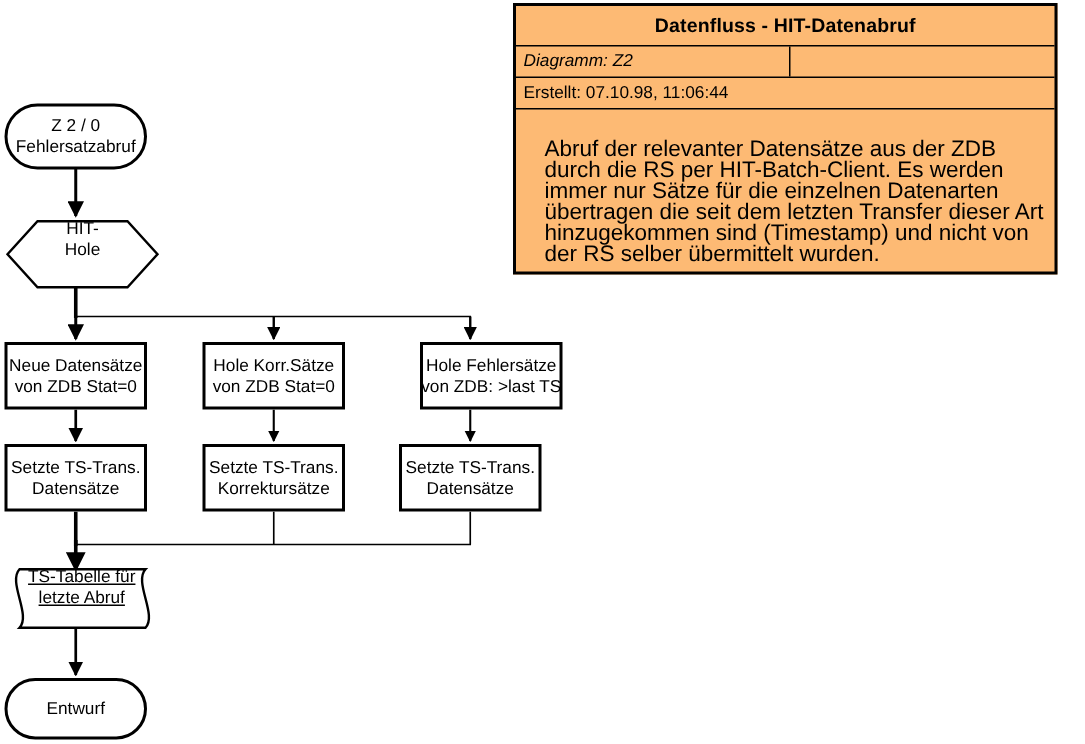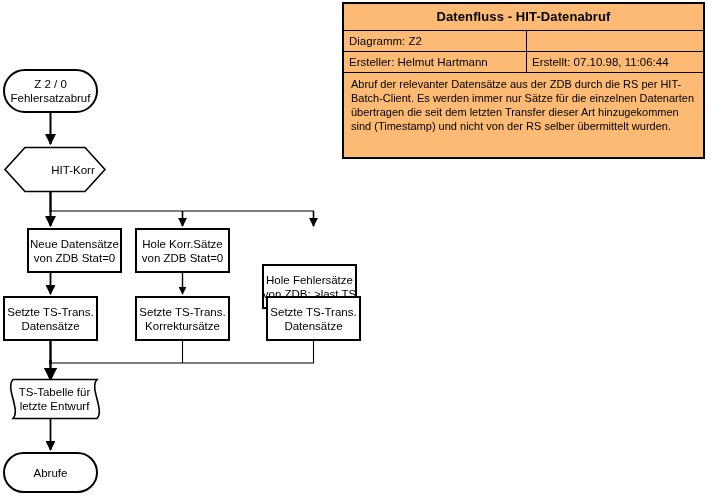--- a/index.html
+++ b/index.html
@@ -38,33 +38,35 @@
     display: flex;
     border-bottom: 1px solid #000;
     font-size: 11.5px;
   }
   #info-table .two-col .cell-left {
     width: 183px;
     box-sizing: border-box;
     padding: 4px 0 4px 5px;
     border-right: 1px solid #000;
     white-space: nowrap;
+    font-style: italic;
   }
   #info-table .two-col .cell-right {
     flex: 1;
     box-sizing: border-box;
     padding: 4px 0 4px 5px;
     white-space: nowrap;
   }
   #info-table .desc-cell {
-    font-size: 11px;
-    line-height: 14px;
-    padding: 4px 4px 4px 7px;
+    font-size: 15px;
+    line-height: 14px;
+    padding: 4px 4px 4px 19px;
     min-height: 84px;
     box-sizing: border-box;
+    margin-top: 16px;
   }
 
   
   .node {
     position: absolute;
     box-sizing: border-box;
     display: flex;
     flex-direction: column;
     align-items: center;
     justify-content: center;
@@ -80,43 +82,43 @@
     border: 2px solid #000;
     border-radius: 24px;
   }
   .process {
     border: 2px solid #000;
   }
   .hexagon-wrap { position: absolute; }
   .hexagon-wrap svg { position: absolute; left: 0; top: 0; }
   .hexagon-wrap .hex-label {
     position: absolute;
-    left: 18px; top: 0;
+    left: 0; top: 0;
     width: 100%; height: 100%;
     display: flex;
-    flex-direction: row;
+    flex-direction: column;
     align-items: center;
-    justify-content: center;
     text-align: center;
     font-size: 11.5px;
     line-height: 14px;
   }
   .datastore-wrap { position: absolute; }
   .datastore-wrap svg { position: absolute; left: 0; top: 0; }
   .datastore-wrap .ds-label {
     position: absolute;
     left: 0; top: 0;
     width: 100%; height: 100%;
     display: flex;
     flex-direction: column;
     align-items: center;
-    justify-content: center;
-    text-align: center;
-    font-size: 11.5px;
-    line-height: 14px;
+    justify-content: flex-start;
+    text-align: center;
+    font-size: 11.5px;
+    line-height: 14px;
+    text-decoration: underline;
   }
 
   
   #connectors {
     position: absolute;
     left: 0; top: 0;
     width: 723px; height: 496px;
     pointer-events: none;
   }
 </style>
@@ -124,21 +126,20 @@
 <body>
 
 <div id="info-table">
   <div class="title-row">Datenfluss - HIT-Datenabruf</div>
 
   <div class="two-col">
     <div class="cell-left">Diagramm: Z2</div>
   </div>
 
   <div class="two-col">
-    <div class="cell-left">Ersteller: Helmut Hartmann</div>
     <div class="cell-right">Erstellt:  07.10.98, 11:06:44</div>
   </div>
 
   <div class="desc-cell">Abruf der relevanter Datensätze aus der ZDB durch die RS per HIT-Batch-Client. Es werden immer nur Sätze für die einzelnen Datenarten übertragen die seit dem letzten Transfer dieser Art hinzugekommen sind (Timestamp) und nicht von der RS selber übermittelt wurden.</div>
 </div>
 
 <svg id="connectors" viewBox="0 0 723 496" width="723" height="496">
   <defs>
     <marker id="arrow" viewBox="0 0 10 10" refX="9" refY="5" markerWidth="5.5" markerHeight="5.5" orient="auto-start-reverse">
       <path d="M 0 0 L 10 5 L 0 10 z" fill="#000"></path>
@@ -170,35 +171,35 @@
   <span class="line">Z 2 / 0</span>
   <span class="line">Fehlersatzabruf</span>
 </div>
 
 <div class="hexagon-wrap" style="left:3px; top:146px; width:104px; height:47px;">
   <svg width="104" height="47" viewBox="0 0 104 47">
     <polygon points="22,1.5 82,1.5 102,23.5 82,45.5 22,45.5 2,23.5" fill="#fff" stroke="#000" stroke-width="1.6"></polygon>
   </svg>
   <div class="hex-label">
     <span class="line">HIT-</span>
-    <span class="line">Korr</span>
-  </div>
-</div>
-
-<div class="node process" style="left:3px; top:228px; width:95px; height:45px;margin-left:24px;">
+    <span class="line">Hole</span>
+  </div>
+</div>
+
+<div class="node process" style="left:3px; top:228px; width:95px; height:45px;">
   <span class="line">Neue Datensätze</span>
   <span class="line">von ZDB Stat=0</span>
 </div>
 
 <div class="node process" style="left:135px; top:228px; width:95px; height:45px;">
   <span class="line">Hole Korr.Sätze</span>
   <span class="line">von ZDB Stat=0</span>
 </div>
 
-<div class="node process" style="left:262px; top:228px; width:95px; height:45px;margin-top:36px;">
+<div class="node process" style="left:280px; top:228px; width:95px; height:45px;">
   <span class="line">Hole Fehlersätze</span>
   <span class="line">von ZDB: &gt;last TS</span>
 </div>
 
 <div class="node process" style="left:3px; top:296px; width:95px; height:45px;">
   <span class="line">Setzte TS-Trans.</span>
   <span class="line">Datensätze</span>
 </div>
 
 <div class="node process" style="left:135px; top:296px; width:95px; height:45px;">
@@ -210,19 +211,19 @@
   <span class="line">Setzte TS-Trans.</span>
   <span class="line">Datensätze</span>
 </div>
 
 <div class="datastore-wrap" style="left:3px; top:378px; width:103px; height:42px;">
   <svg width="103" height="42" viewBox="0 0 103 42">
     <path d="M 10,1.5 L 94,1.5 C 86,10 102,32 94,40.5 L 10,40.5 C 18,32 2,10 10,1.5 Z" fill="#fff" stroke="#000" stroke-width="1.6"></path>
   </svg>
   <div class="ds-label">
     <span class="line">TS-Tabelle für</span>
-    <span class="line">letzte Entwurf</span>
+    <span class="line">letzte Abruf</span>
   </div>
 </div>
 
 <div class="node terminator" style="left:3px; top:452px; width:95px; height:41px;">
-  <span class="line">Abrufe</span>
+  <span class="line">Entwurf</span>
 </div>
 
 </body></html>

